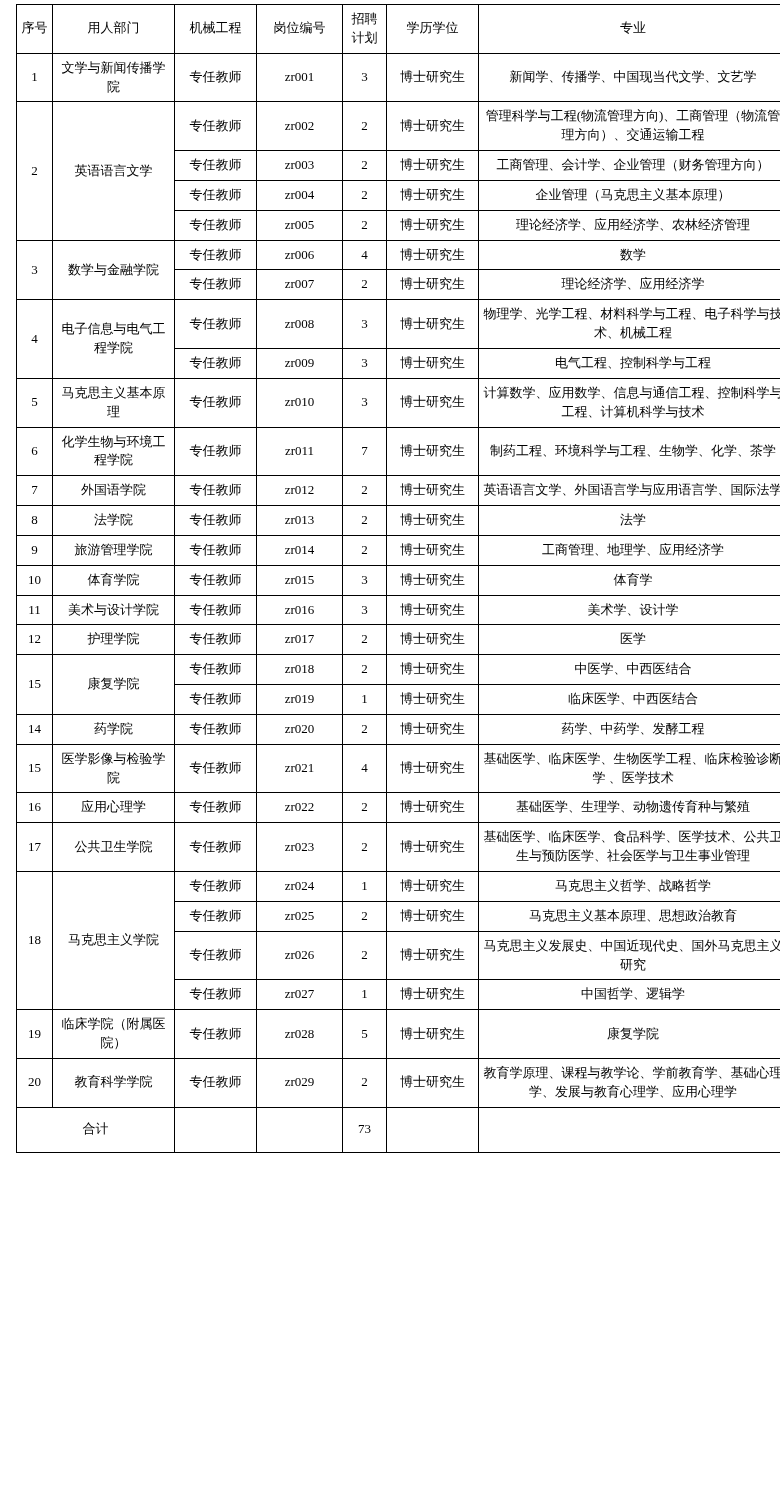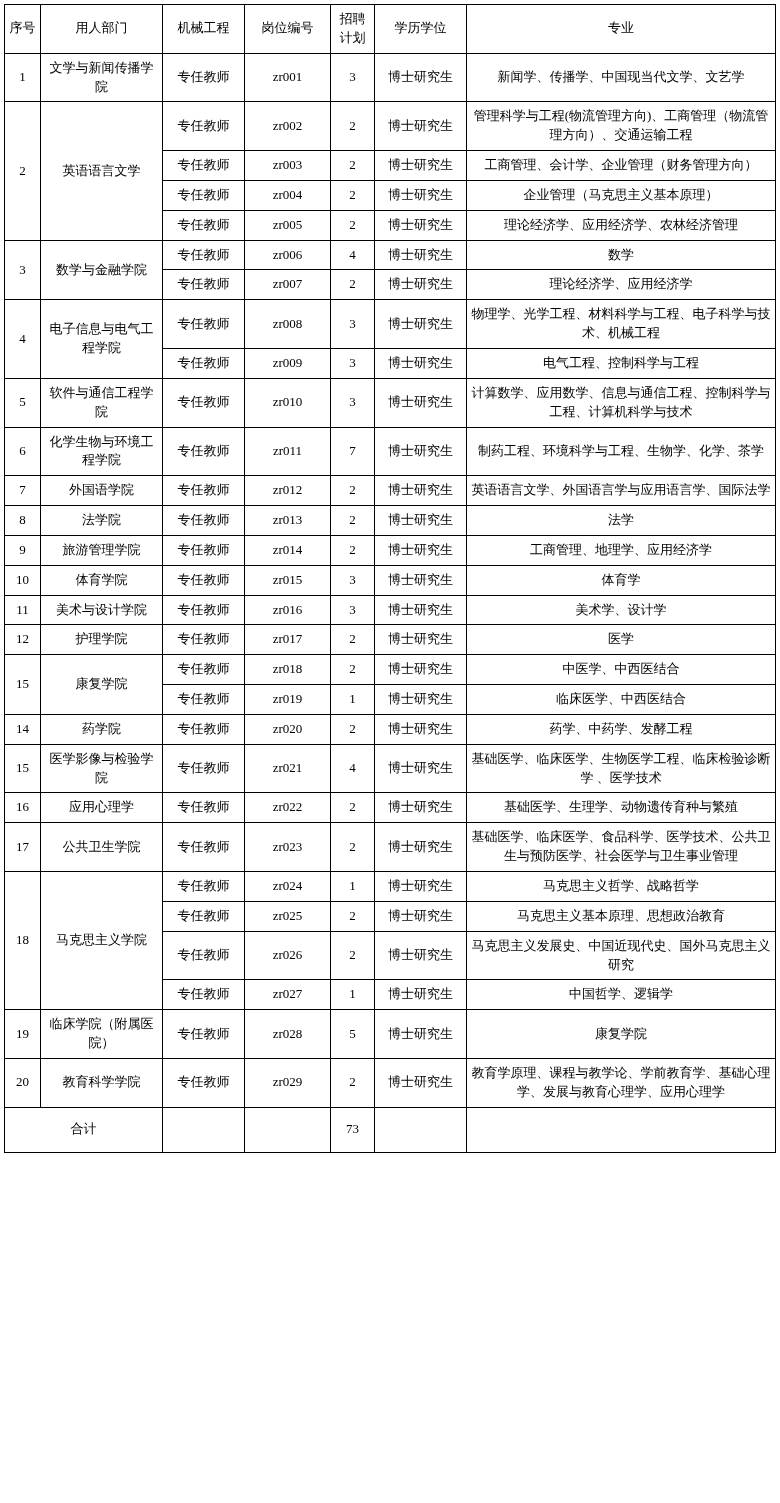--- a/index.html
+++ b/index.html
@@ -8,21 +8,21 @@
     background: #ffffff;
   }
   body {
     font-family: "Liberation Serif", "DejaVu Serif", serif;
     color: #000000;
     width: 780px;
   }
   .sheet {
     width: 780px;
     box-sizing: border-box;
-    padding: 4px 4px 6px 4px;
+    padding: 4px 4px 6px 16px;
   }
   table.job-table {
     border-collapse: collapse;
     width: 772px;
     table-layout: fixed;
     font-size: 13px;
   }
   table.job-table td, table.job-table th {
     border: 1px solid #000000;
     text-align: center;
@@ -138,21 +138,21 @@
         </tr>
         <tr>
           <td class="nowrap">专任教师</td>
           <td>zr009</td>
           <td>3</td>
           <td class="nowrap">博士研究生</td>
           <td class="major-cell">电气工程、控制科学与工程</td>
         </tr>
         <tr>
           <td>5</td>
-          <td>软件与通信工程学院</td>
+          <td>马克思主义基本原理</td>
           <td class="nowrap">专任教师</td>
           <td>zr010</td>
           <td>3</td>
           <td class="nowrap">博士研究生</td>
           <td class="major-cell">计算数学、应用数学、信息与通信工程、控制科学与工程、计算机科学与技术</td>
         </tr>
         <tr>
           <td>6</td>
           <td>化学生物与环境工程学院</td>
           <td class="nowrap">专任教师</td>

